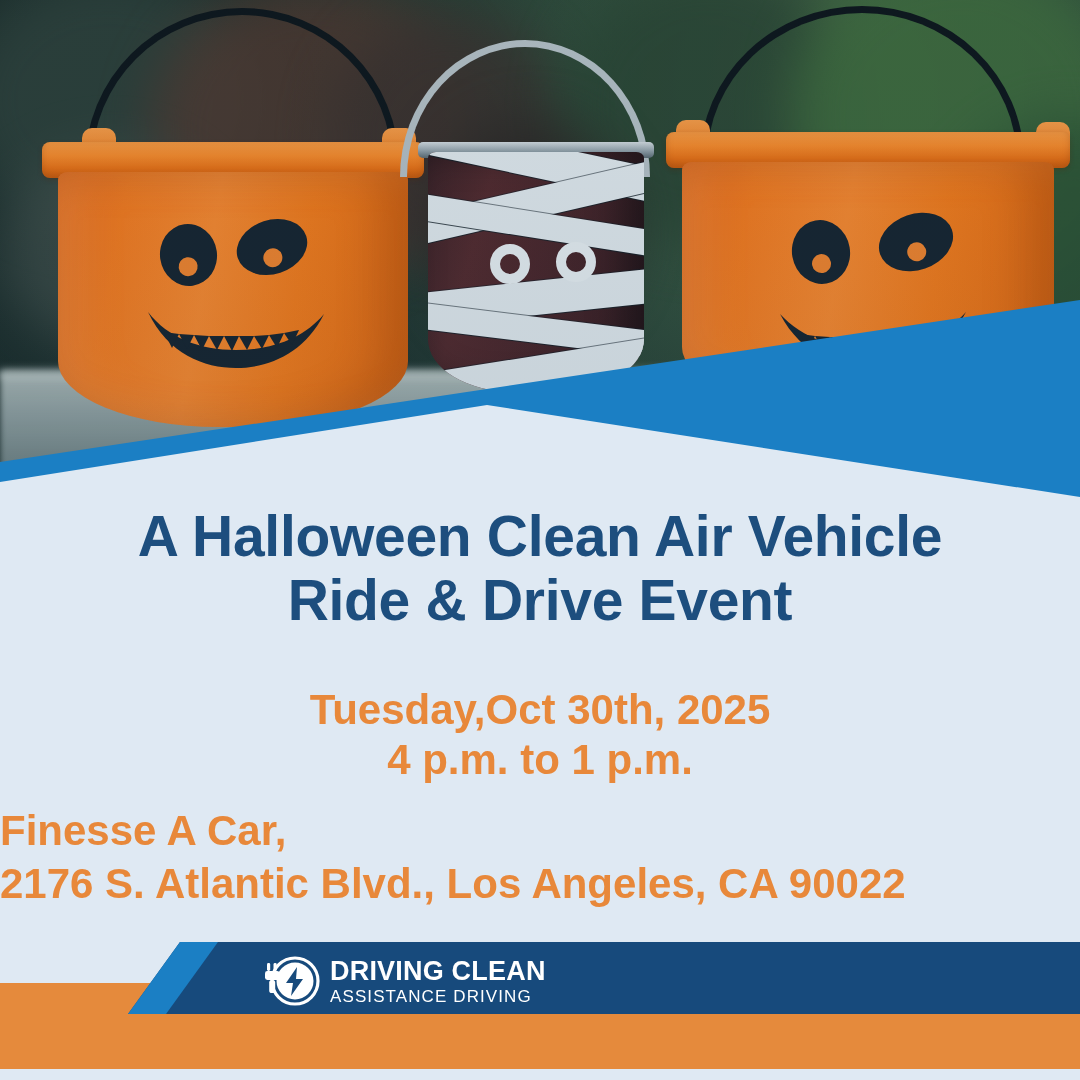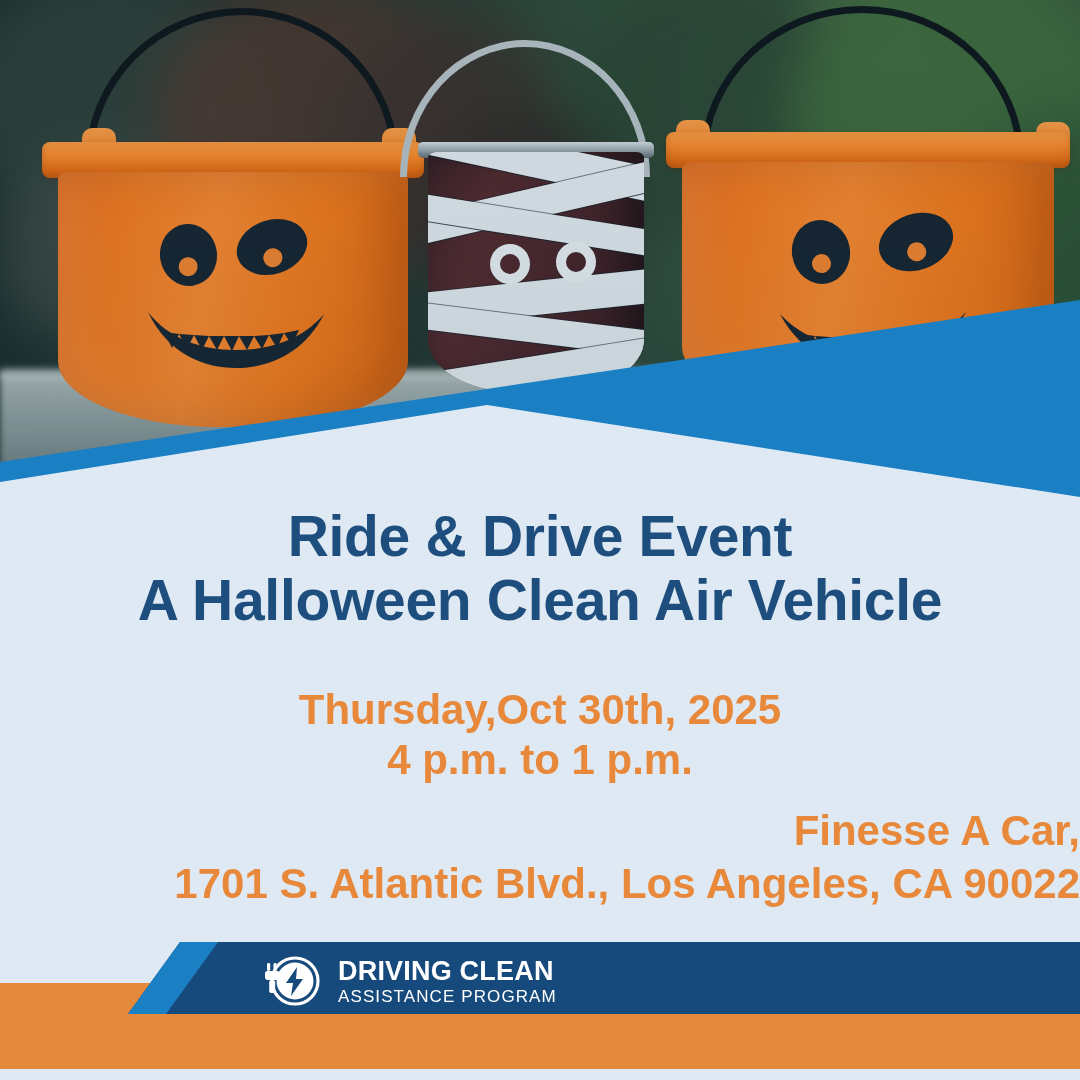--- a/index.html
+++ b/index.html
@@ -101,40 +101,40 @@
     text-align:center;color:#1d4e7e;
     font-size:57px;font-weight:bold;line-height:1.12;letter-spacing:-.3px;
   }
   .date-block{
     position:absolute;left:0;top:685px;width:1080px;
     text-align:center;color:#e8883a;
     font-size:42px;font-weight:bold;line-height:1.2;
   }
   .venue-block{
     position:absolute;left:0;top:805px;width:1080px;
-    text-align:right;color:#e8883a;
+    text-align:left;color:#e8883a;
     font-size:42px;font-weight:bold;line-height:1.25;
   }
 
   
   .orange-bar{position:absolute;left:0;top:983px;width:1080px;height:86px;background:#e58a3c;}
   .bottom-strip{position:absolute;left:0;top:1069px;width:1080px;height:11px;background:#dfe9f3;}
 
   .navy-band{
     position:absolute;left:0;top:942px;width:1080px;height:72px;
     background:#174a7c;
     clip-path:polygon(180px 0, 1080px 0, 1080px 72px, 128px 72px);
   }
   .accent-band{
     position:absolute;left:0;top:942px;width:1080px;height:72px;
     background:#1b7fc4;
     clip-path:polygon(180px 0, 218px 0, 166px 72px, 128px 72px);
   }
 
-  .logo-wrap{position:absolute;left:258px;top:950px;display:flex;align-items:center;gap:18px;}
+  .logo-wrap{position:absolute;left:258px;top:950px;display:flex;align-items:center;gap:10px;}
   .logo-mark{position:relative;width:62px;height:62px;}
   .logo-text{color:#ffffff;line-height:1;}
   .logo-l1{font-size:27px;font-weight:bold;letter-spacing:.2px;}
   .logo-l2{font-size:17px;letter-spacing:1.1px;margin-top:3px;}
 
   .site-url{
     position:absolute;left:660px;top:955px;width:380px;
     color:#ffffff;font-size:40px;font-weight:bold;text-align:center;
   }
 </style>
@@ -236,32 +236,32 @@
     </div>
 
     <div class="photo-tint"></div>
   </div>
 
   <div class="band-blue"></div>
   <div class="panel-light"></div>
   <div class="panel-body"></div>
 
   <div class="headline">
+    <div>A Halloween Clean Air Vehicle</div>
     <div>Ride &amp; Drive Event</div>
-    <div>A Halloween Clean Air Vehicle</div>
   </div>
 
   <div class="date-block">
-    <div>Thursday,Oct 30th, 2025</div>
+    <div>Tuesday,Oct 30th, 2025</div>
     <div>4 p.m. to 1 p.m.</div>
   </div>
 
   <div class="venue-block">
     <div>Finesse A Car,</div>
-    <div>1701 S. Atlantic Blvd., Los Angeles, CA 90022</div>
+    <div>2176 S. Atlantic Blvd., Los Angeles, CA 90022</div>
   </div>
 
   <div class="orange-bar"></div>
   <div class="navy-band"></div>
   <div class="accent-band"></div>
 
   <div class="logo-wrap">
     <div class="logo-mark">
       <svg width="62" height="62" viewBox="0 0 62 62">
         <circle cx="37" cy="31" r="23" fill="none" stroke="#ffffff" stroke-width="3.2"></circle>
@@ -270,19 +270,19 @@
         <g fill="#ffffff">
           <rect x="9" y="13" width="3.2" height="8" rx="1.4"></rect>
           <rect x="15.5" y="13" width="3.2" height="8" rx="1.4"></rect>
           <rect x="7" y="21" width="14.5" height="9" rx="2.4"></rect>
           <rect x="11.2" y="30" width="6" height="13" rx="2.6"></rect>
         </g>
       </svg>
     </div>
     <div class="logo-text">
       <div class="logo-l1">DRIVING CLEAN</div>
-      <div class="logo-l2">ASSISTANCE PROGRAM</div>
+      <div class="logo-l2">ASSISTANCE DRIVING</div>
     </div>
   </div>
 
 
   <div class="bottom-strip"></div>
 </div>
 
 </body></html>

